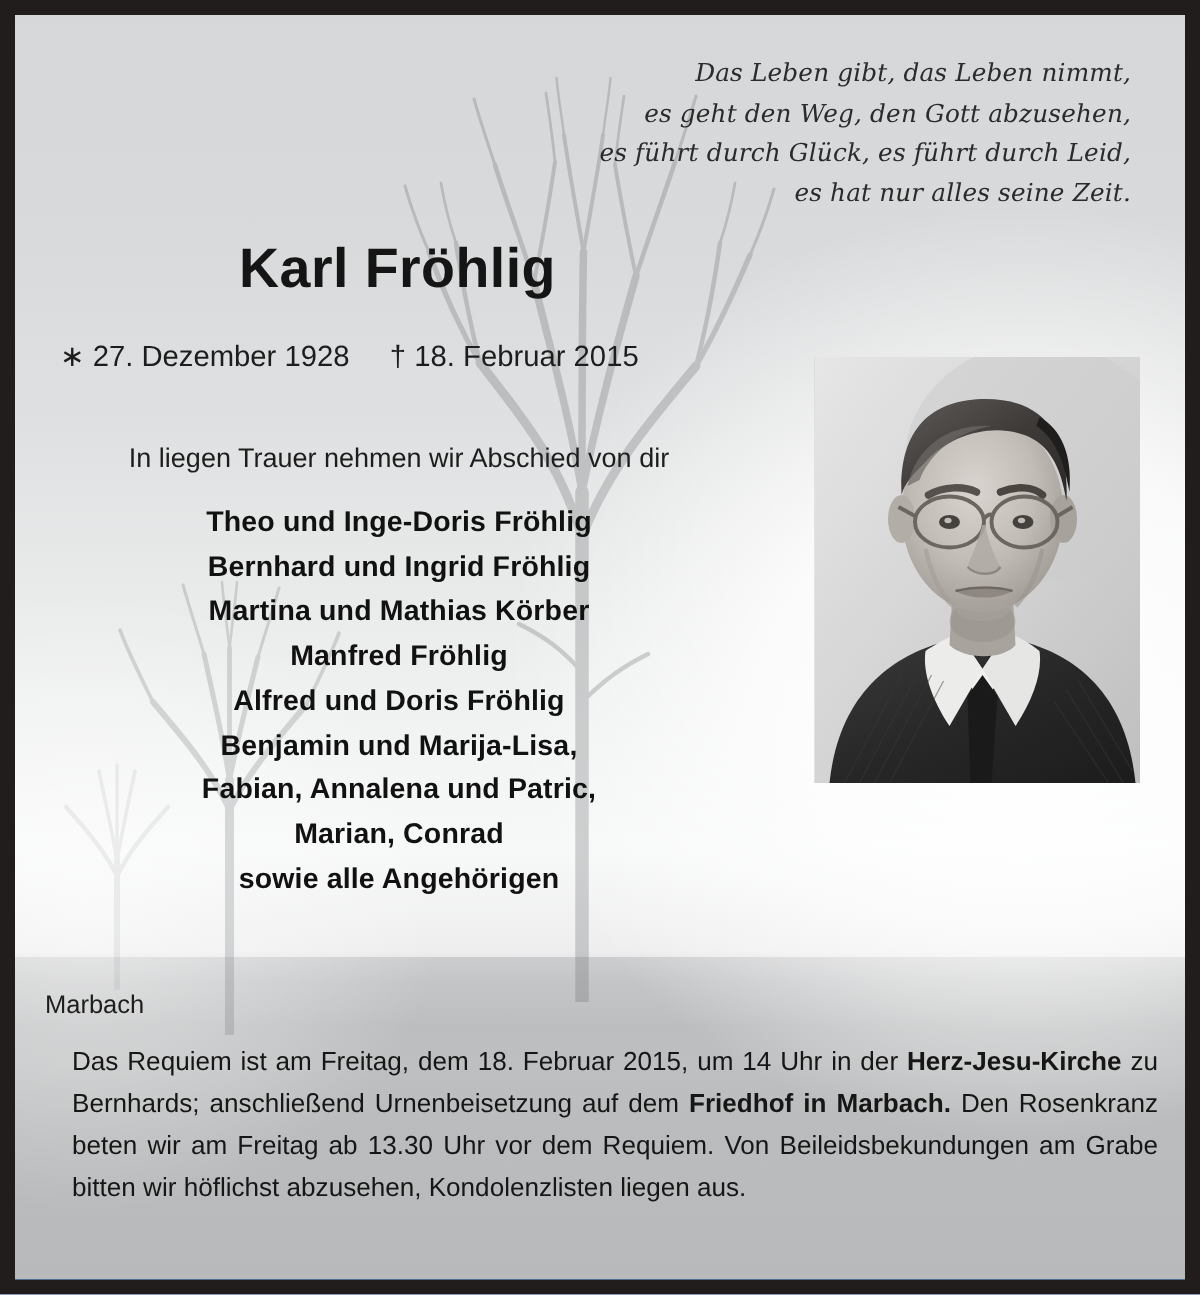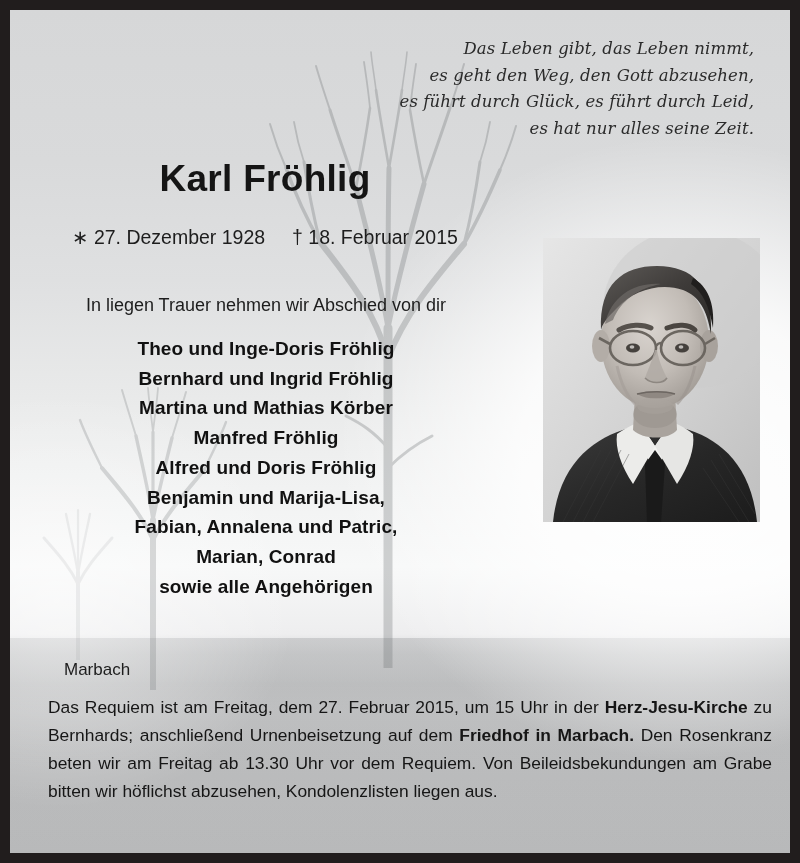--- a/index.html
+++ b/index.html
@@ -127,21 +127,20 @@
     font-weight: bold;
     color: #151515;
     letter-spacing: 0.3px;
   }
 
   .dates {
     position: absolute;
     left: 30px;
     top: 216px;
     width: 450px;
-    text-align: center;
     font-size: 19.5px;
     color: #1d1d1d;
   }
   .dates .sep { display: inline-block; width: 16px; }
 
   .mourning-intro {
     position: absolute;
     left: 26px;
     top: 285px;
     width: 460px;
@@ -172,21 +171,21 @@
     top: 228px;
     width: 217px;
     height: 284px;
     overflow: hidden;
     background: #cfd0d0;
   }
   .portrait svg { display: block; width: 100%; height: 100%; }
 
   .place {
     position: absolute;
-    left: 54px;
+    left: 20px;
     top: 650px;
     font-size: 17px;
     color: #1d1d1d;
   }
 
   .details {
     position: absolute;
     left: 38px;
     top: 684px;
     width: 724px;
@@ -384,17 +383,17 @@
           <path d="M160 230 L196 284"></path>
             <path d="M168 222 L206 284"></path>
           <path d="M176 216 L212 276"></path>
         </g>
       </svg>
     </div>
 
     <div class="place">Marbach</div>
 
     <div class="details">
-      <span>Das Requiem ist am Freitag, dem 27. Februar 2015, um 15 Uhr in der </span><b>Herz-Jesu-Kirche</b><span> zu Bernhards; anschließend Urnenbeisetzung auf dem </span><b>Friedhof in Marbach.</b><span> Den Rosenkranz beten wir am Freitag ab 13.30 Uhr vor dem Requiem. Von Beileidsbekundungen am Grabe bitten wir höflichst abzusehen, Kondolenzlisten liegen aus.</span>
+      <span>Das Requiem ist am Freitag, dem 18. Februar 2015, um 14 Uhr in der </span><b>Herz-Jesu-Kirche</b><span> zu Bernhards; anschließend Urnenbeisetzung auf dem </span><b>Friedhof in Marbach.</b><span> Den Rosenkranz beten wir am Freitag ab 13.30 Uhr vor dem Requiem. Von Beileidsbekundungen am Grabe bitten wir höflichst abzusehen, Kondolenzlisten liegen aus.</span>
     </div>
 
   </div>
 </div>
 
 </body></html>

